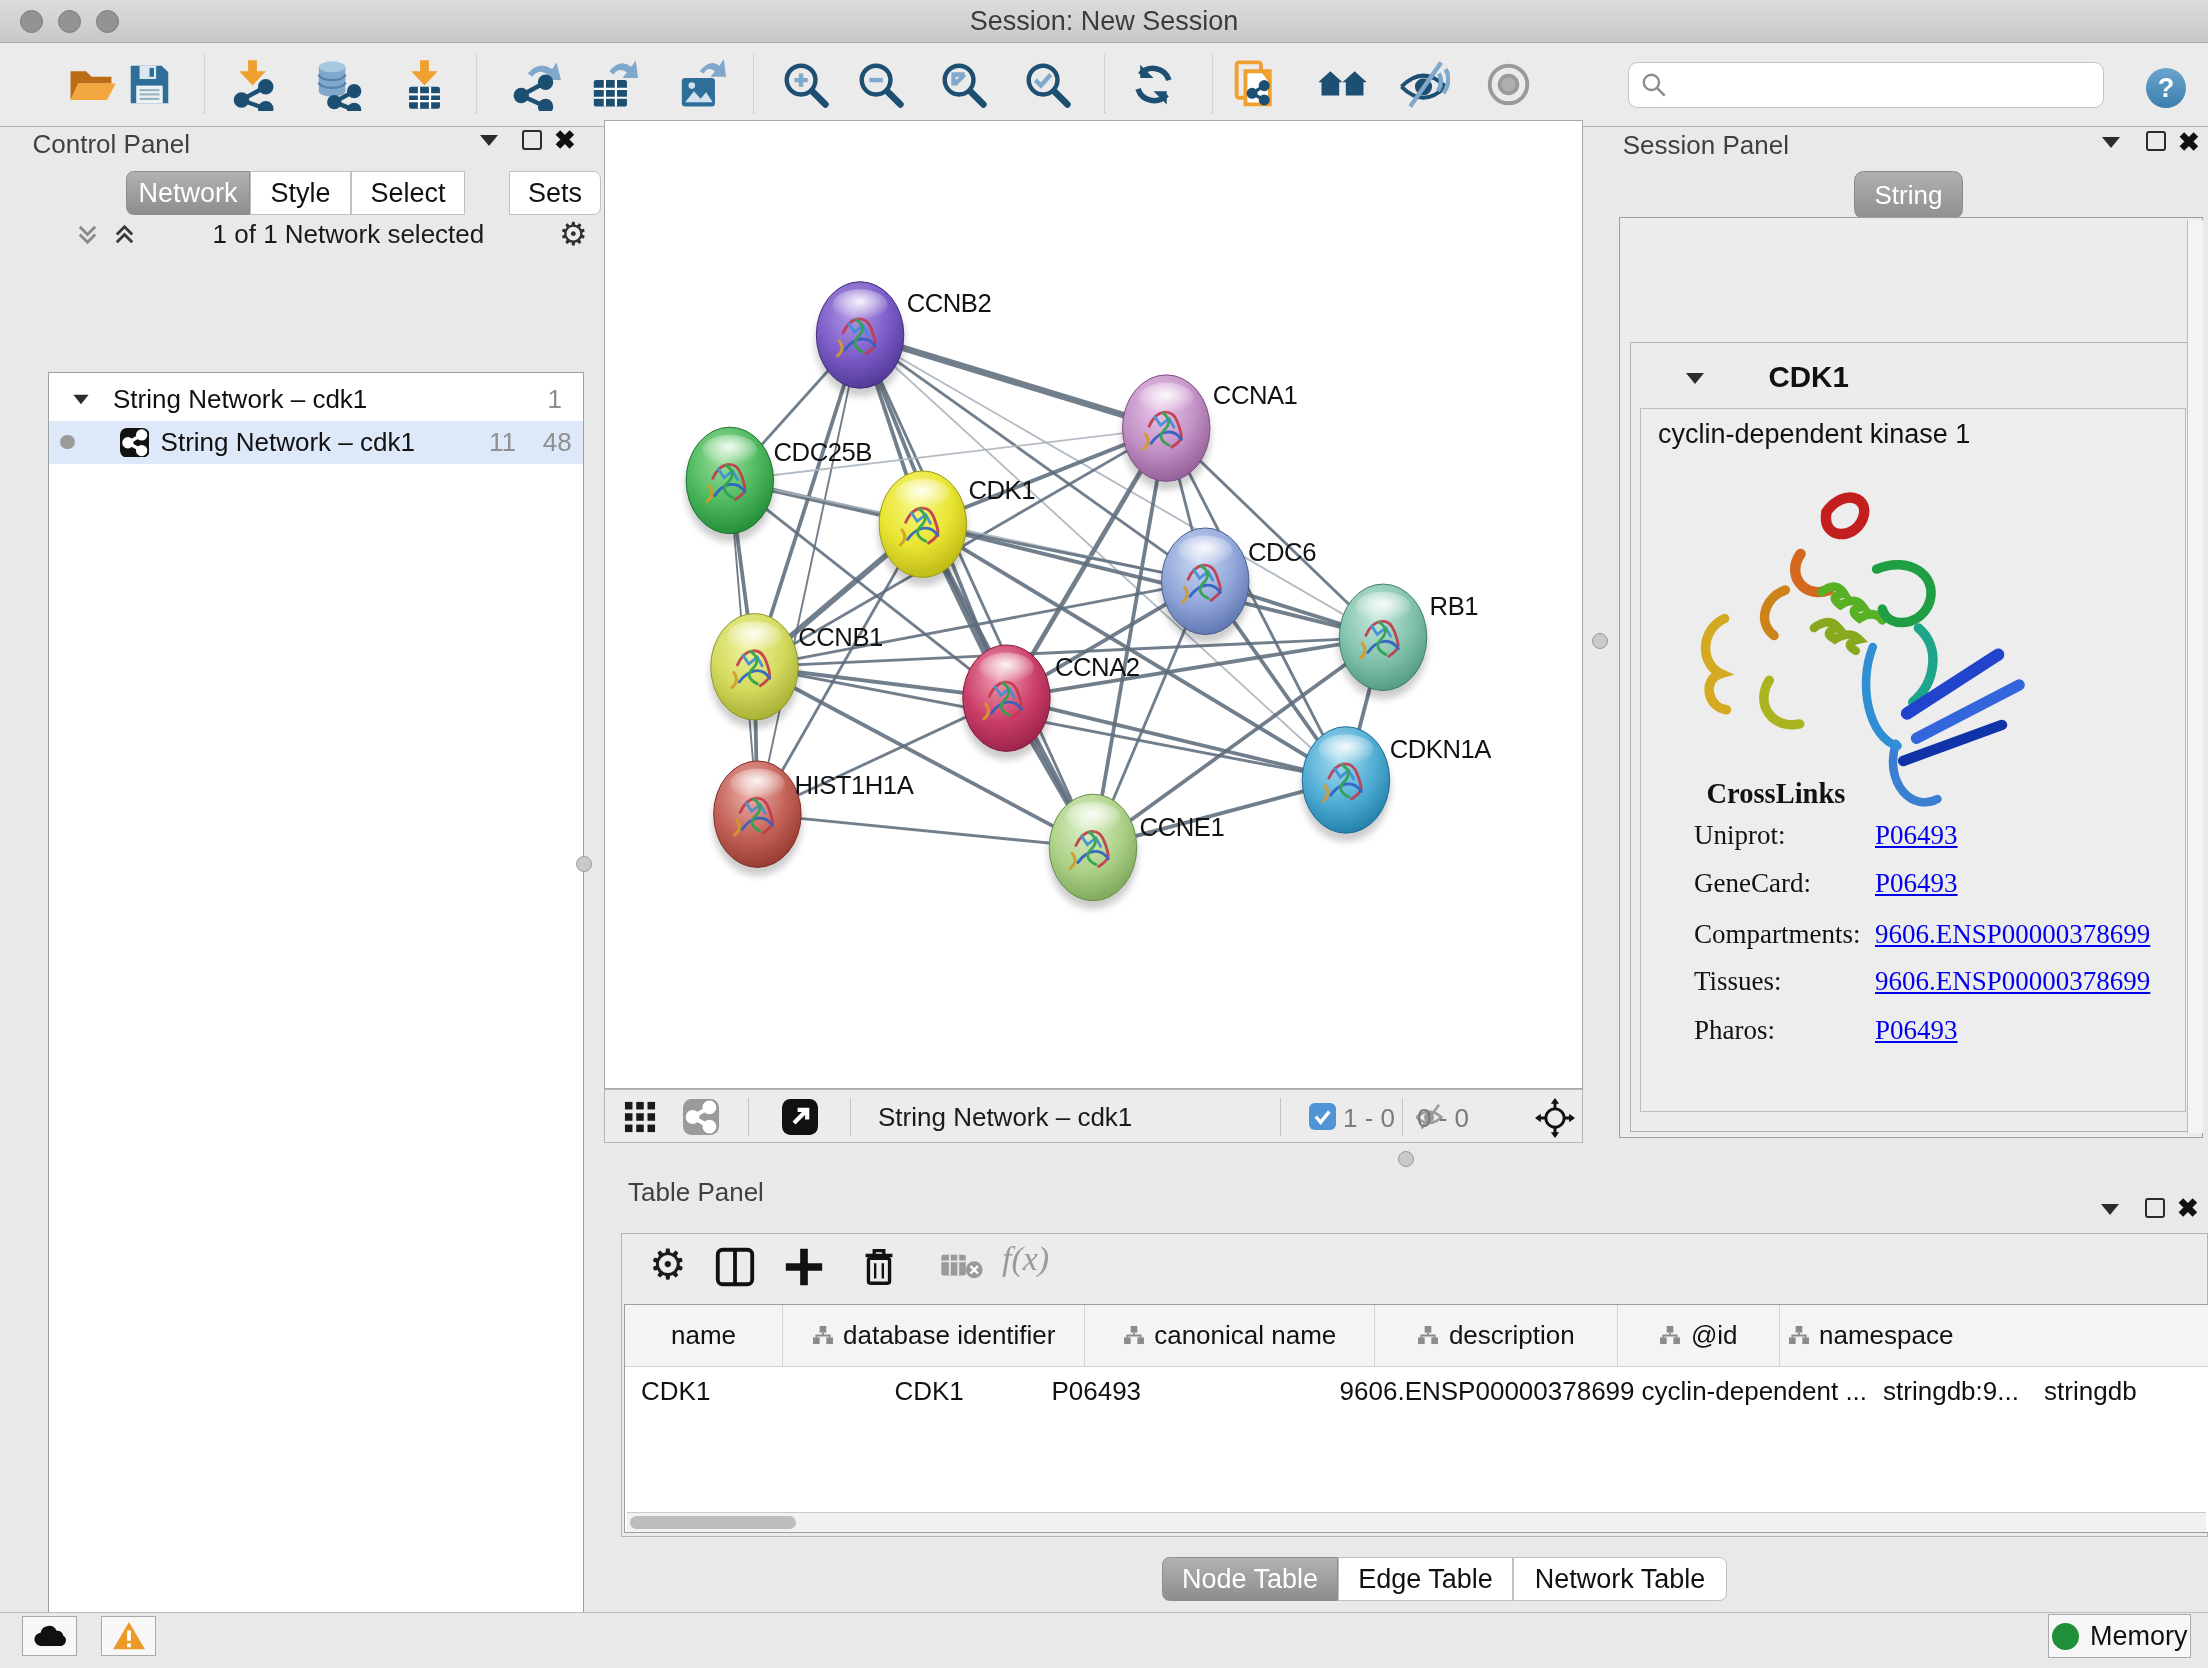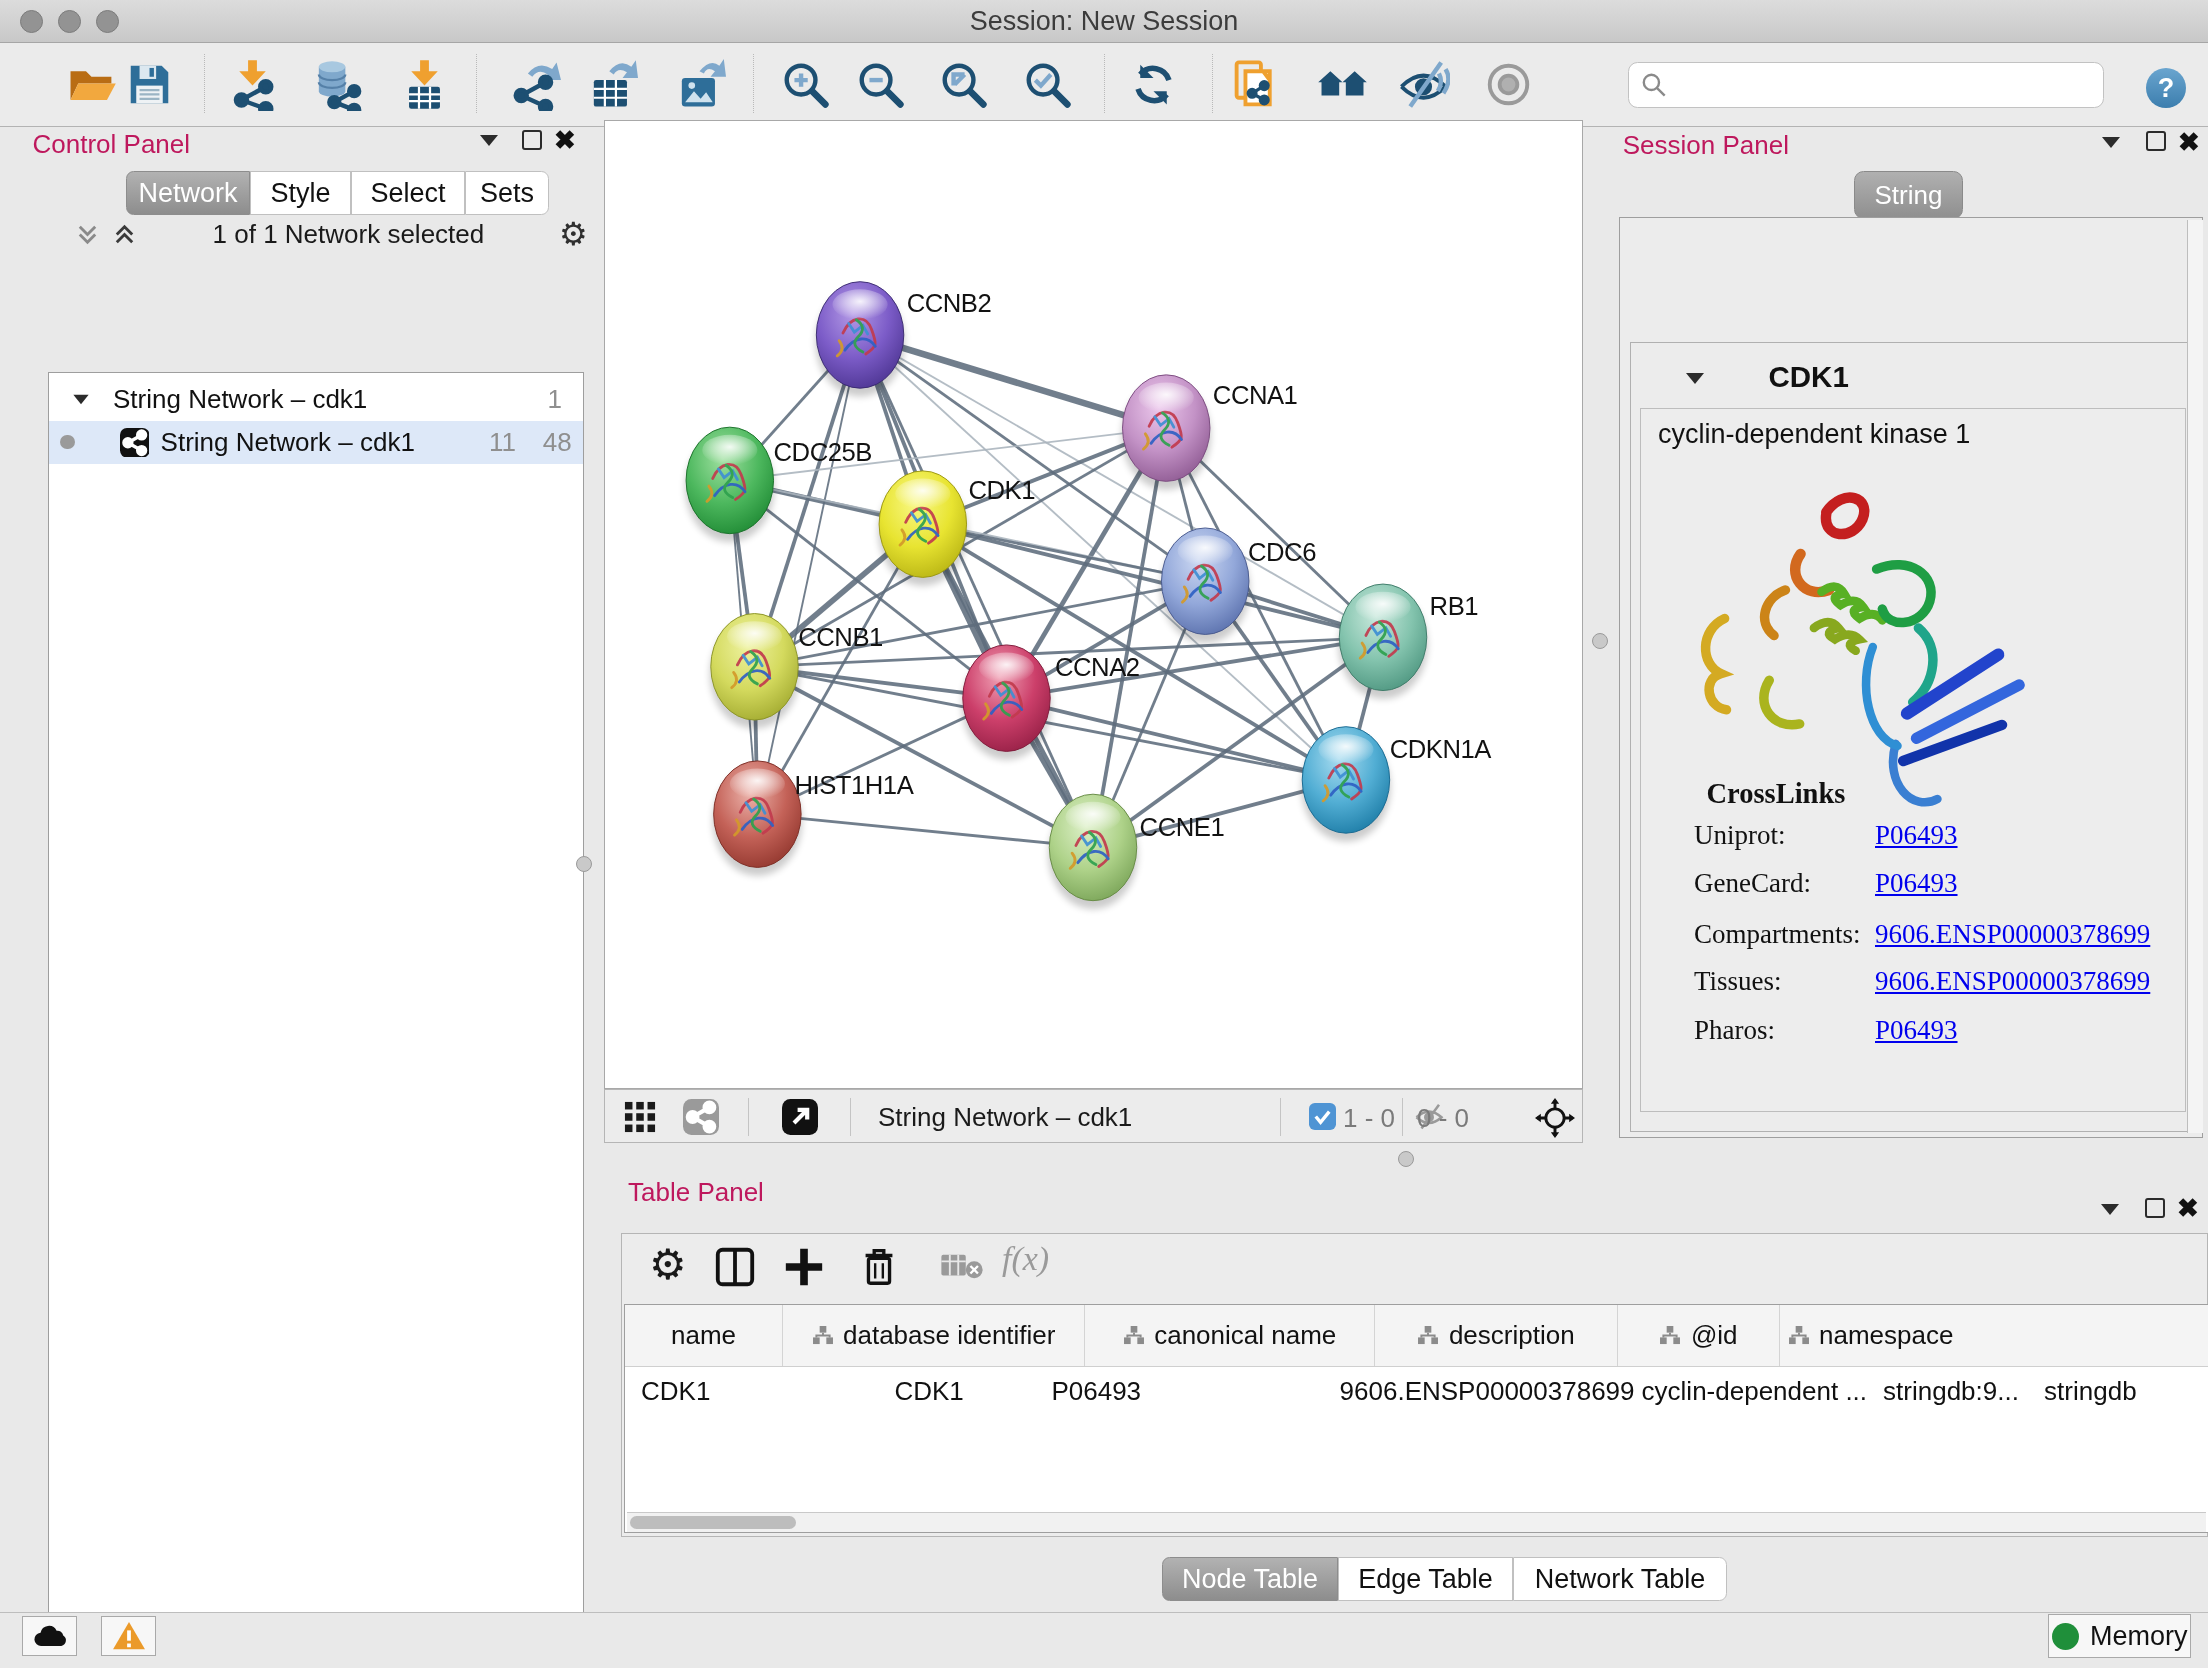--- a/index.html
+++ b/index.html
@@ -9,21 +9,21 @@
   
   #titlebar{left:0;top:0;width:2208px;height:42px;background:linear-gradient(#dcdcdc,#c8c8c8);border-bottom:1px solid #a6a6a6;}
   .tl{width:21px;height:21px;border-radius:50%;background:#939393;border:1px solid #7c7c7c;position:absolute;top:9.5px;}
   #wtitle{width:100%;text-align:center;font-size:27px;color:#3c3c3c;line-height:42px;}
   #toolbar{left:0;top:43px;width:2208px;height:83px;background:#ebebeb;border-bottom:1px solid #b3b3b3;}
   .tdiv{position:absolute;top:11.4px;height:59px;border-left:1.9px dotted #b9b9b9;}
   .ticon{position:absolute;top:15px;width:53px;height:53px;}
   #searchbox{left:1628px;top:19px;width:476px;height:46px;background:#fff;border:1px solid #c2c2c2;border-radius:9.5px;display:flex;align-items:center;padding-left:11.4px;box-sizing:border-box;font-size:25px;color:#444;}
   #helpbtn{left:2146px;top:25px;width:40px;height:40px;border-radius:50%;background:linear-gradient(#6aa5cf,#3c7eae);color:#fff;font-weight:bold;font-size:27px;text-align:center;line-height:40px;}
   
-  .ptitle{font-size:26px;color:#be185d;}
+  .ptitle{font-size:26px;color:#404040;}
   .tri-down{width:0;height:0;border-left:9.5px solid transparent;border-right:9.5px solid transparent;border-top:11.4px solid #2b2b2b;}
   .float-box{width:16px;height:16px;border:2.9px solid #2b2b2b;border-radius:2.9px;}
   .close-x{font-size:26px;font-weight:bold;color:#111;line-height:26px;}
   .tab{height:44px;display:flex;align-items:center;justify-content:center;background:#fff;border:1px solid #c0c0c0;font-size:27px;color:#111;box-sizing:border-box;}
   .tab.sel{background:linear-gradient(#b2b2b2,#8d8d8d);color:#fff;border-color:#8d8d8d;}
   .btn{background:#fff;border:1px solid #b0b0b0;border-radius:7.6px;font-size:26px;color:#111;display:flex;align-items:center;justify-content:center;}
   
   #tree-box{left:25px;top:252px;width:536px;height:1329px;background:#fff;border:1.9px solid #9e9e9e;box-sizing:border-box;}
   .tree-row{position:relative;height:43px;display:flex;align-items:center;font-size:26px;color:#111;}
   .tree-row.sel{background:#dde8f8;}
@@ -295,21 +295,21 @@
   <div class="abs" style="left:23px;top:120px;width:540px;height:1465px;">
     <div class="abs ptitle" style="left:9.5px;top:8.6px;">Control Panel</div>
     <div class="abs tri-down" style="left:457px;top:15px;"></div>
     <div class="abs float-box" style="left:499px;top:9.5px;"></div>
     <div class="abs close-x" style="left:531px;top:6.7px;">✖</div>
 
     <div class="abs row" style="left:65px;top:51px;">
       <div class="tab sel" style="width:124px;border-radius:7.6px 0 0 7.6px;">Network</div>
       <div class="tab" style="width:101px;">Style</div>
       <div class="tab" style="width:114px;">Select</div>
-      <div class="tab" style="width:84px;border-radius:0 7.6px 7.6px 0;">Sets</div>
+      <div class="tab" style="width:92px;border-radius:0 7.6px 7.6px 0;margin-left:44px;">Sets</div>
     </div>
 
     <div class="abs row" style="left:0px;top:97px;width:540px;height:34px;">
       <svg width="27" height="27" viewBox="0 0 28 28" style="margin-left:13.3px">
         <path d="M6 6 l8 8 8 -8 M6 14 l8 8 8 -8" stroke="#8a8a8a" stroke-width="3" fill="none"></path>
       </svg>
       <svg width="27" height="27" viewBox="0 0 28 28" style="margin-left:9.5px">
         <path d="M6 22 l8 -8 8 8 M6 14 l8 -8 8 8" stroke="#3a3a3a" stroke-width="3" fill="none"></path>
       </svg>
       <div style="flex:1;text-align:center;font-size:26px;color:#1a1a1a;">1 of 1 Network selected</div>

